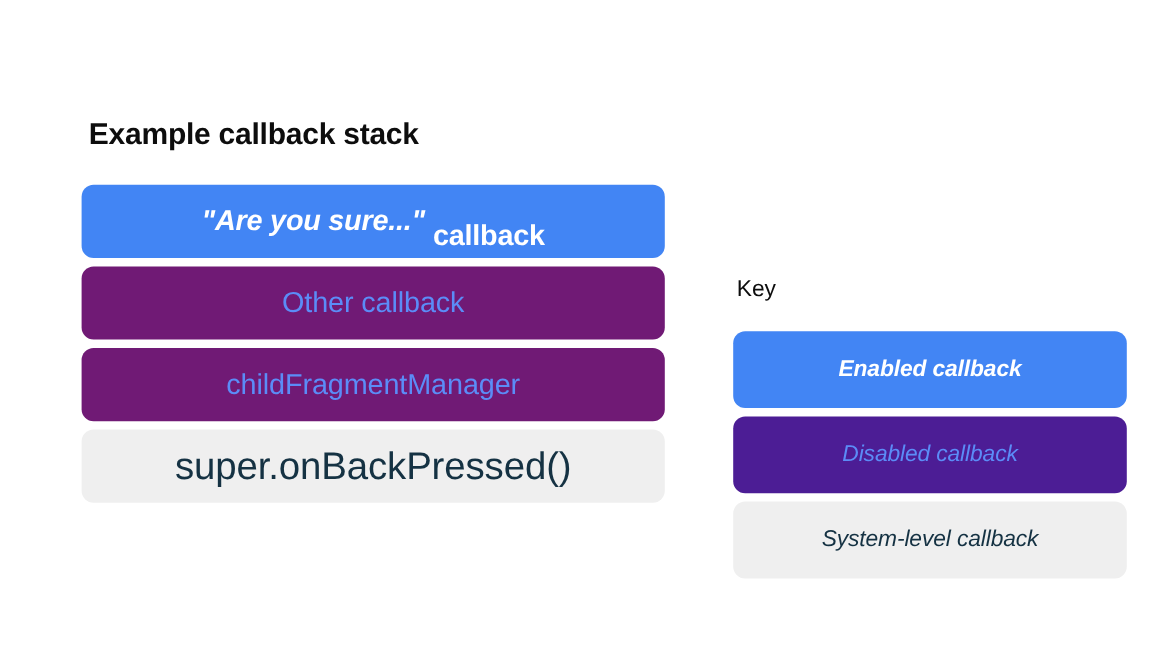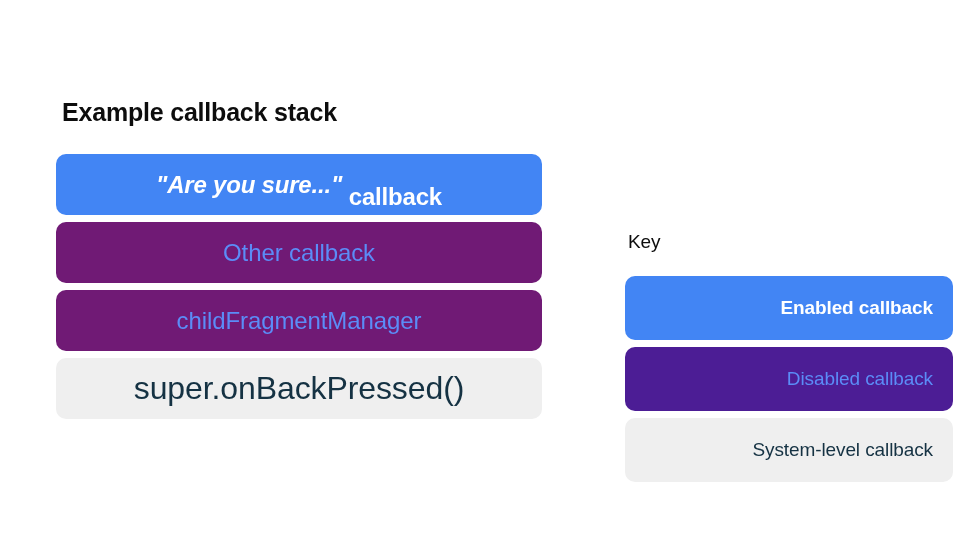--- a/index.html
+++ b/index.html
@@ -17,21 +17,21 @@
   }
 
   .canvas {
     position: absolute;
     inset: 0;
   }
 
   
   .stack-col {
     position: absolute;
-    left: 56px;
+    left: 68px;
     top: 100px;
     width: 486px;
   }
 
   .section-title {
     font-size: 25px;
     font-weight: 700;
     color: #0d0d0d;
     letter-spacing: -0.2px;
     line-height: 1;
@@ -83,21 +83,21 @@
     font-weight: 700;
   }
   .bar .quoted + .plain {
     margin-left: 0.28em;
     margin-top: 24px;
   }
 
   
   .key-col {
     position: absolute;
-    left: 625px;
+    left: 611px;
     top: 232px;
     width: 328px;
   }
 
   .key-title {
     font-size: 19px;
     font-weight: 400;
     color: #0d0d0d;
     line-height: 1;
     margin: 0 0 25px 3px;
@@ -108,24 +108,25 @@
     display: flex;
     flex-direction: column;
     gap: 7px;
   }
 
   .key-item {
     height: 64px;
     border-radius: 10px;
     display: flex;
     align-items: center;
-    justify-content: flex-end;
+    justify-content: center;
     text-align: center;
     box-sizing: border-box;
-    padding: 0 20px;
+    padding: 0 6px;
+    font-style: italic;
   }
   .key-item.enabled {
     background: #4285f4;
     color: #ffffff;
     font-weight: 700;
     font-size: 19px;
     letter-spacing: -0.1px;
   }
   .key-item.disabled {
     background: #4c1d95;

